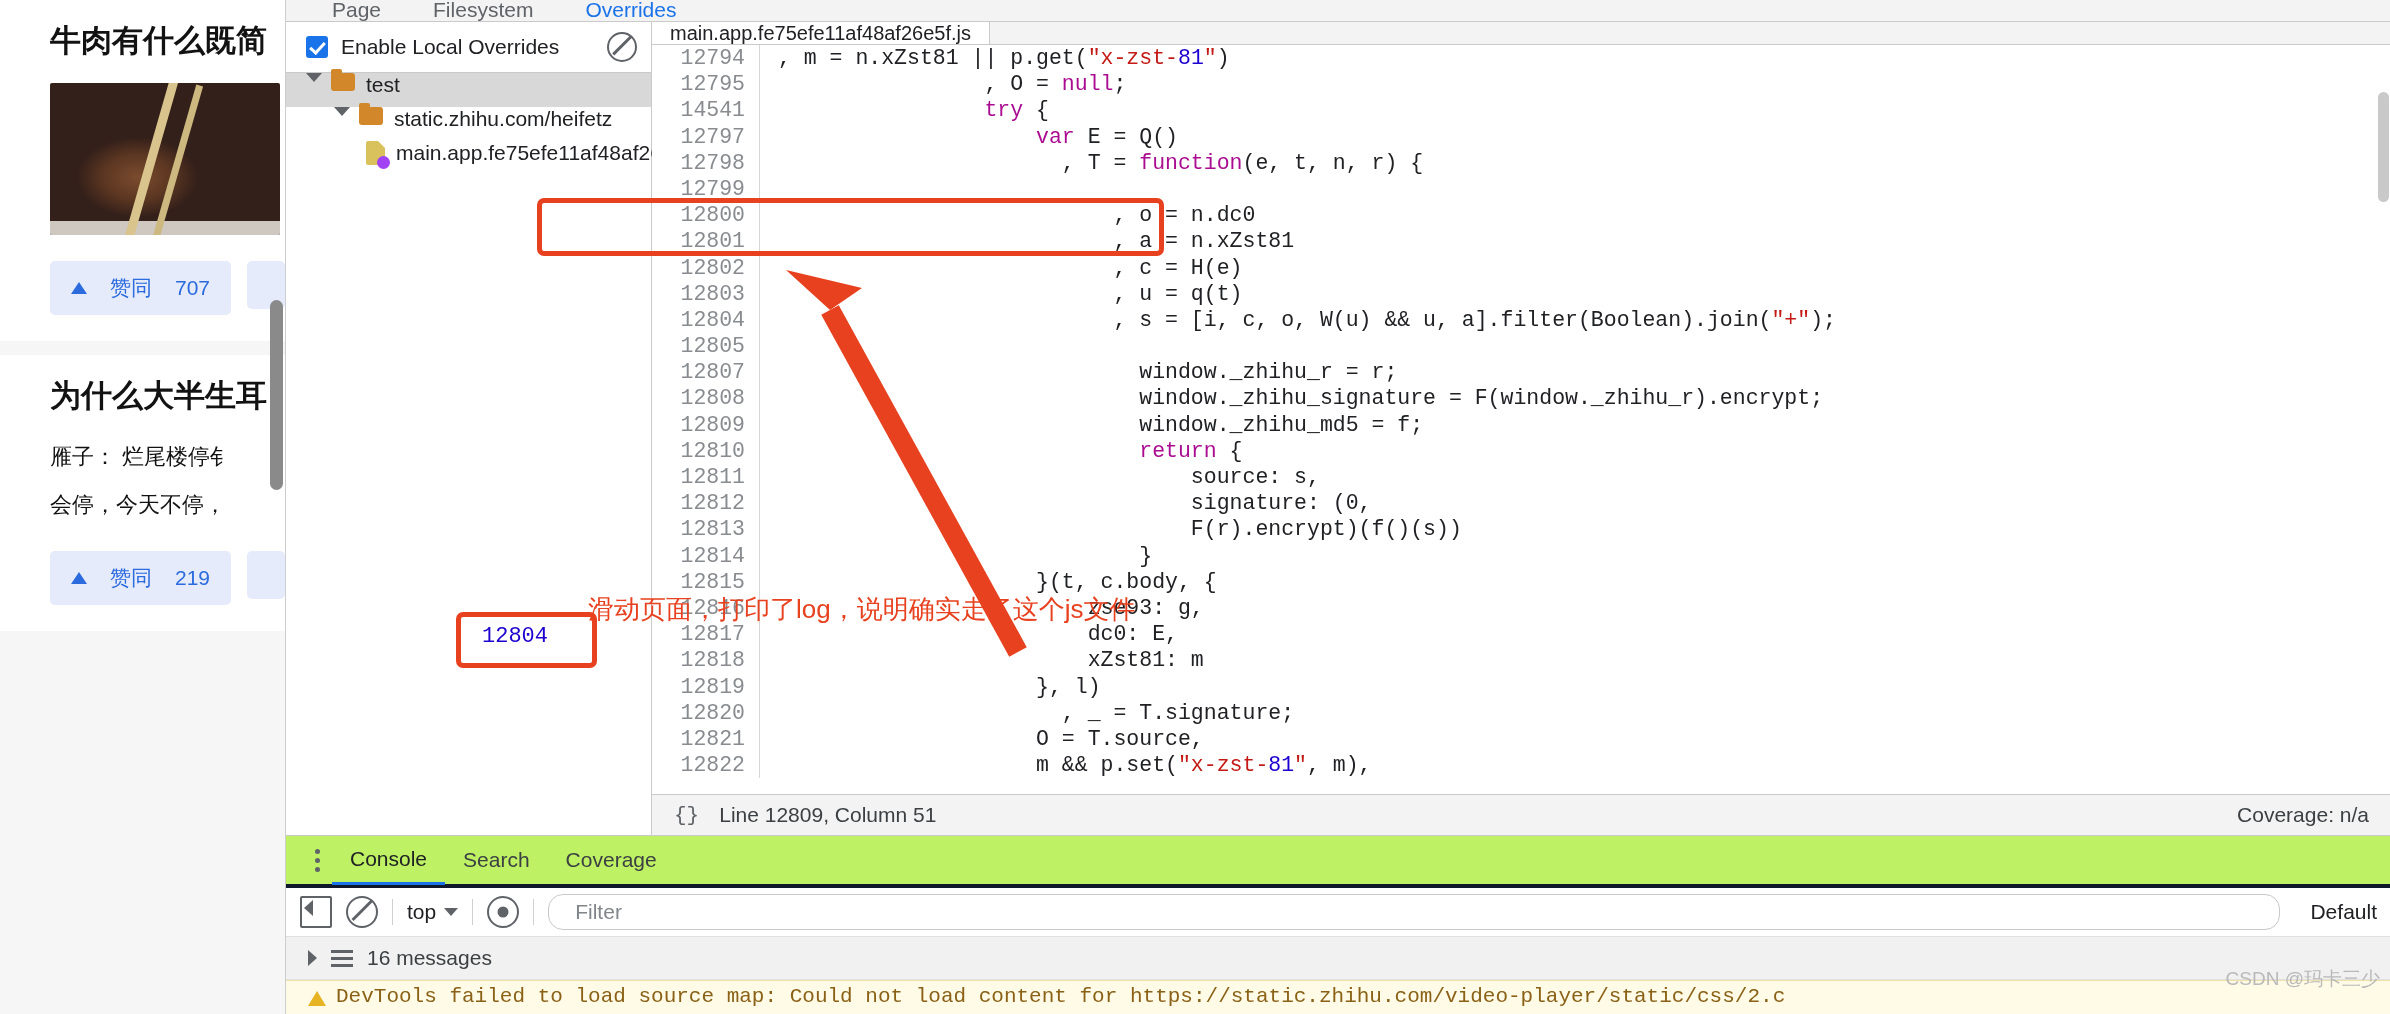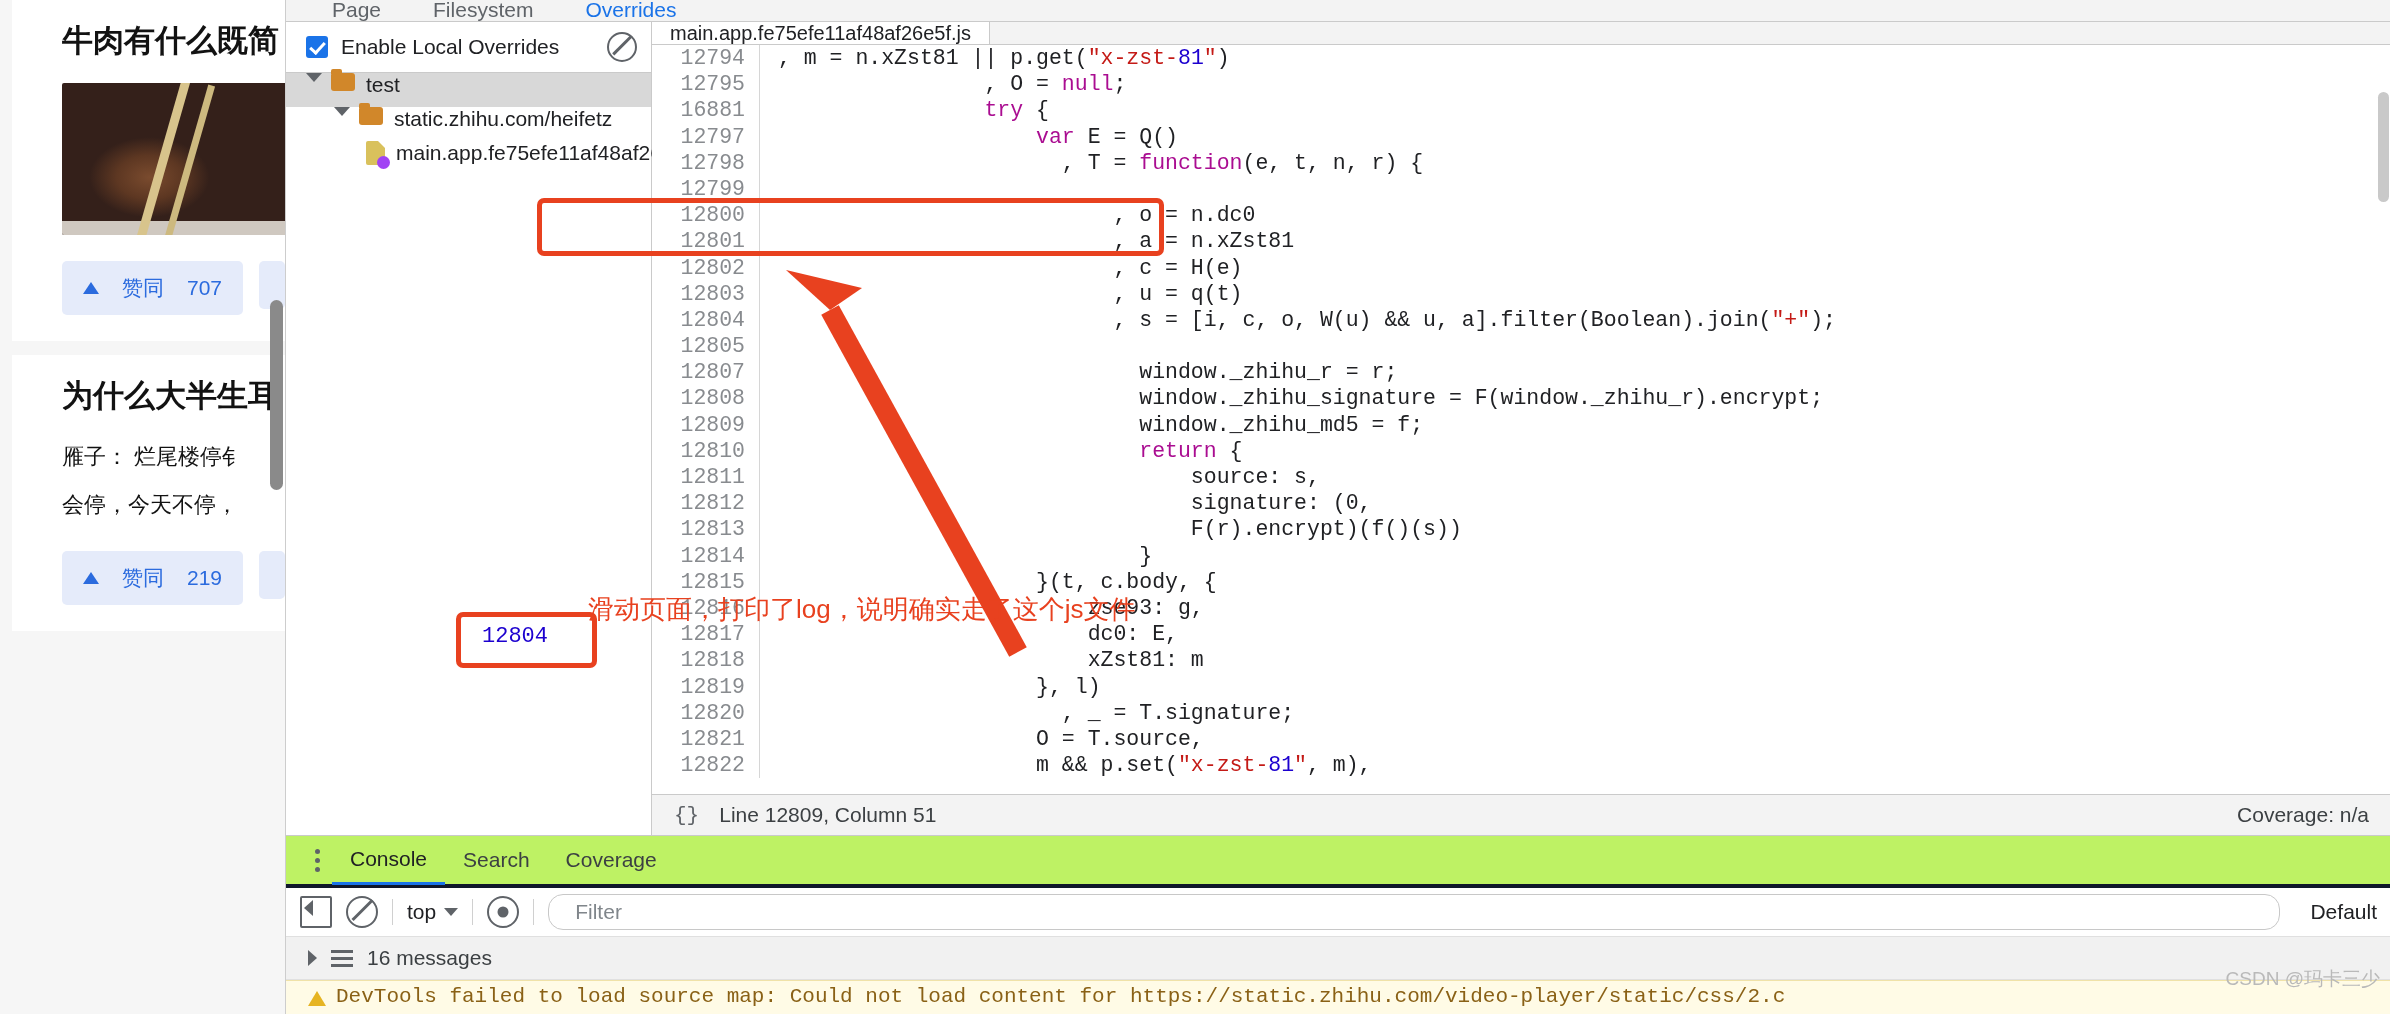--- a/index.html
+++ b/index.html
@@ -13,21 +13,21 @@
 
   
   #zhihu {
     position: absolute; left: 0; top: 0;
     width: 285px; height: 1014px;
     background: #f6f6f6;
     overflow: hidden;
   }
   .z-card {
     background: #fff;
-    margin: 0 0 14px 12px;
+    margin: 0 0 14px 0;
     padding: 22px 0 26px 50px;
     box-sizing: border-box;
   }
   .z-title {
     font-size: 31px; font-weight: bold; color: #121212;
     letter-spacing: 0px; white-space: nowrap;
     margin: 0 0 22px 0; line-height: 1.25;
   }
   .z-photo {
     width: 230px; height: 152px;
@@ -421,21 +421,21 @@
       </div>
 
       <div class="code-pane">
         <div class="code-tabbar">
           <div class="code-tab">main.app.fe75efe11af48af26e5f.js</div>
         </div>
 
         <div class="editor" id="editor">
             <div class="code-line"><span class="ln">12794</span><span class="src">, m = n.xZst81 || p.get(<span class="str">"x-zst-<span class="num">81</span>"</span>)</span></div>
             <div class="code-line"><span class="ln">12795</span><span class="src">                , O = <span class="k">null</span>;</span></div>
-            <div class="code-line"><span class="ln">16881</span><span class="src">                <span class="k">try</span> {</span></div>
+            <div class="code-line"><span class="ln">14541</span><span class="src">                <span class="k">try</span> {</span></div>
             <div class="code-line"><span class="ln">12797</span><span class="src">                    <span class="k">var</span> E = Q()</span></div>
             <div class="code-line"><span class="ln">12798</span><span class="src">                      , T = <span class="k">function</span>(e, t, n, r) {</span></div>
             <div class="code-line"><span class="ln">12799</span></div>
             <div class="code-line"><span class="ln">12800</span><span class="src">                          , o = n.dc0</span></div>
             <div class="code-line"><span class="ln">12801</span><span class="src">                          , a = n.xZst81</span></div>
             <div class="code-line"><span class="ln">12802</span><span class="src">                          , c = H(e)</span></div>
             <div class="code-line"><span class="ln">12803</span><span class="src">                          , u = q(t)</span></div>
             <div class="code-line"><span class="ln">12804</span><span class="src">                          , s = [i, c, o, W(u) &amp;&amp; u, a].filter(Boolean).join(<span class="str">"+"</span>);</span></div>
             <div class="code-line"><span class="ln">12805</span><span class="src"></span></div>
             <div class="code-line"><span class="ln">12807</span><span class="src">                            window._zhihu_r = r;</span></div>

